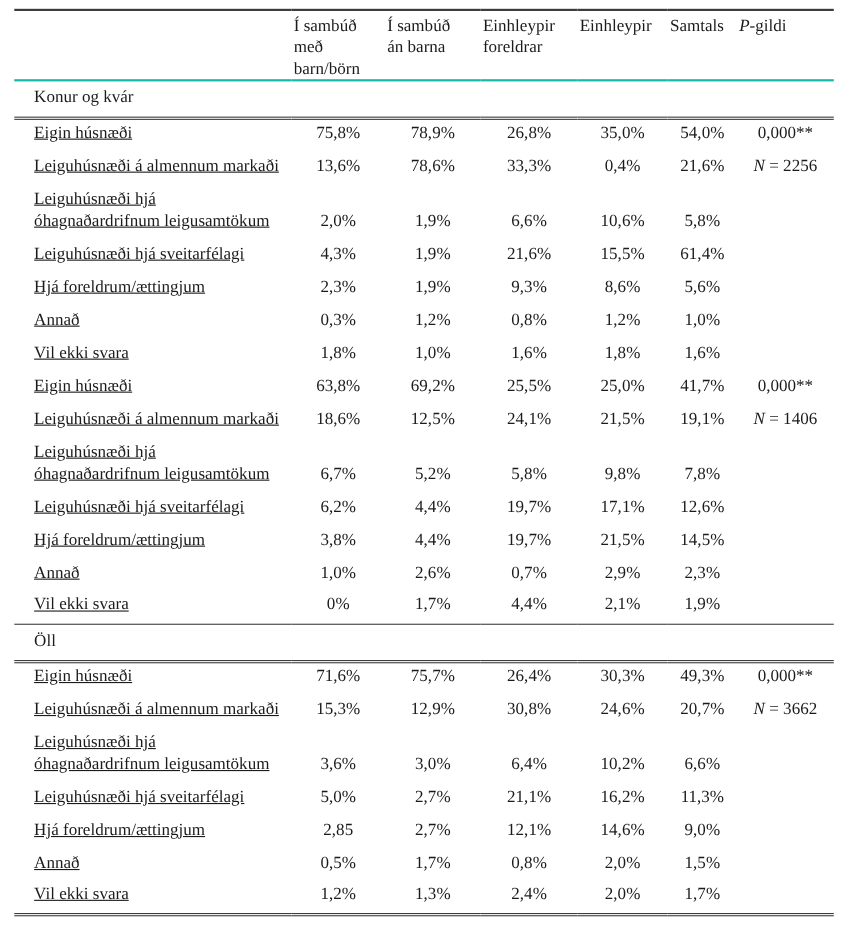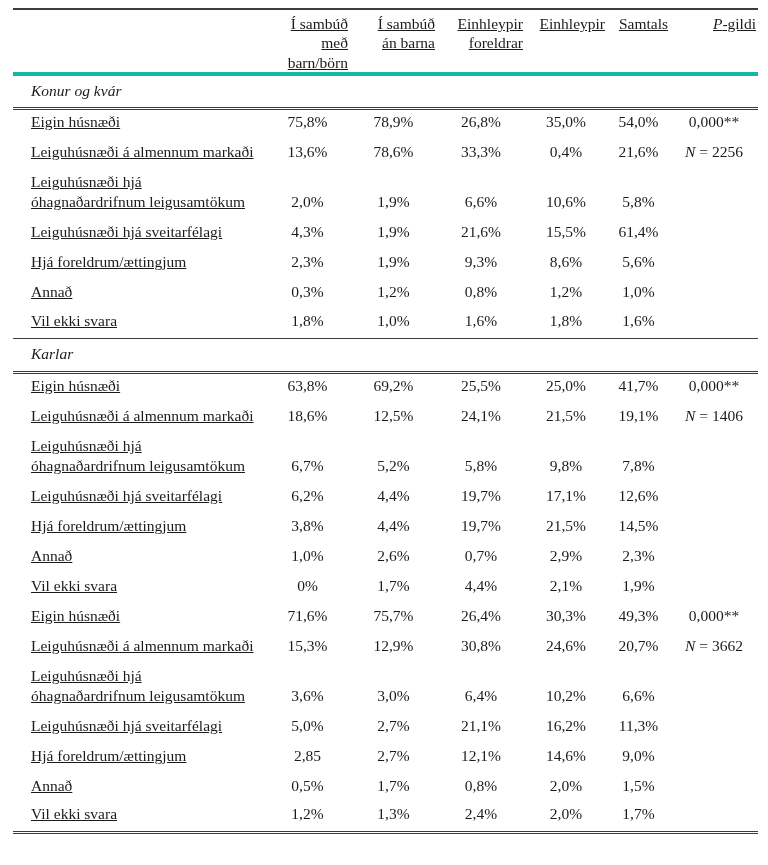--- a/index.html
+++ b/index.html
@@ -27,32 +27,30 @@
   col.c1 { width: 85px; }
   col.c2 { width: 87px; }
   col.c3 { width: 88px; }
   col.c4 { width: 82px; }
   col.c5 { width: 63px; }
   col.c6 { width: 88px; }
 
   thead th {
     font-weight: normal;
     vertical-align: top;
-    text-align: right;
+    text-align: left;
     white-space: pre-line;
     padding: 4px 2px 0;
     height: 60px;
     border-top: 2px solid #3d3d3d;
-    border-bottom: 4px solid #14b8a6;
-    text-decoration: underline;
+    border-bottom: 2px solid #14b8a6;
   }
   tbody tr.title td {
     border-top: 1px solid #3d3d3d;
     border-bottom: 3px double #3d3d3d;
-    font-style: italic;
     height: 34px;
     vertical-align: middle;
     padding: 2px 0 4px 18px;
   }
   tbody td {
     vertical-align: bottom;
     padding: 0 2px 7px;
   }
   td.label {
     text-align: left;
@@ -158,23 +156,20 @@
           <td class="label">Vil ekki svara</td>
           <td class="val">1,8%</td>
           <td class="val">1,0%</td>
           <td class="val">1,6%</td>
           <td class="val">1,8%</td>
           <td class="val">1,6%</td>
           <td class="val"></td>
         </tr>
       </tbody>
       <tbody class="section">
-        <tr class="title">
-          <td colspan="7">Karlar</td>
-        </tr>
         <tr class="single">
           <td class="label">Eigin húsnæði</td>
           <td class="val">63,8%</td>
           <td class="val">69,2%</td>
           <td class="val">25,5%</td>
           <td class="val">25,0%</td>
           <td class="val">41,7%</td>
           <td class="val">0,000**</td>
         </tr>
         <tr class="single">
@@ -227,20 +222,23 @@
           <td class="label">Vil ekki svara</td>
           <td class="val">0%</td>
           <td class="val">1,7%</td>
           <td class="val">4,4%</td>
           <td class="val">2,1%</td>
           <td class="val">1,9%</td>
           <td class="val"></td>
         </tr>
       </tbody>
       <tbody class="section last">
+        <tr class="title">
+          <td colspan="7">Öll</td>
+        </tr>
         <tr class="single">
           <td class="label">Eigin húsnæði</td>
           <td class="val">71,6%</td>
           <td class="val">75,7%</td>
           <td class="val">26,4%</td>
           <td class="val">30,3%</td>
           <td class="val">49,3%</td>
           <td class="val">0,000**</td>
         </tr>
         <tr class="single">

